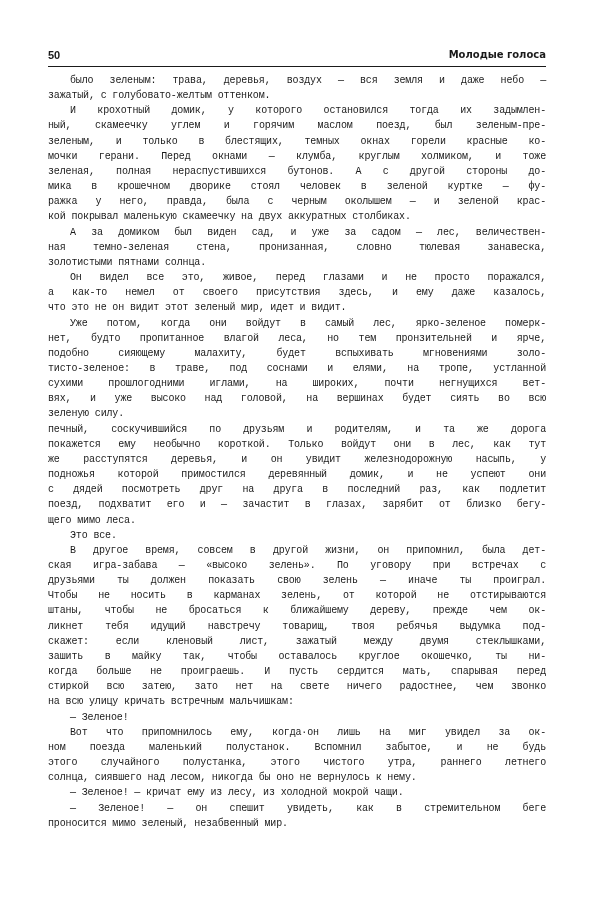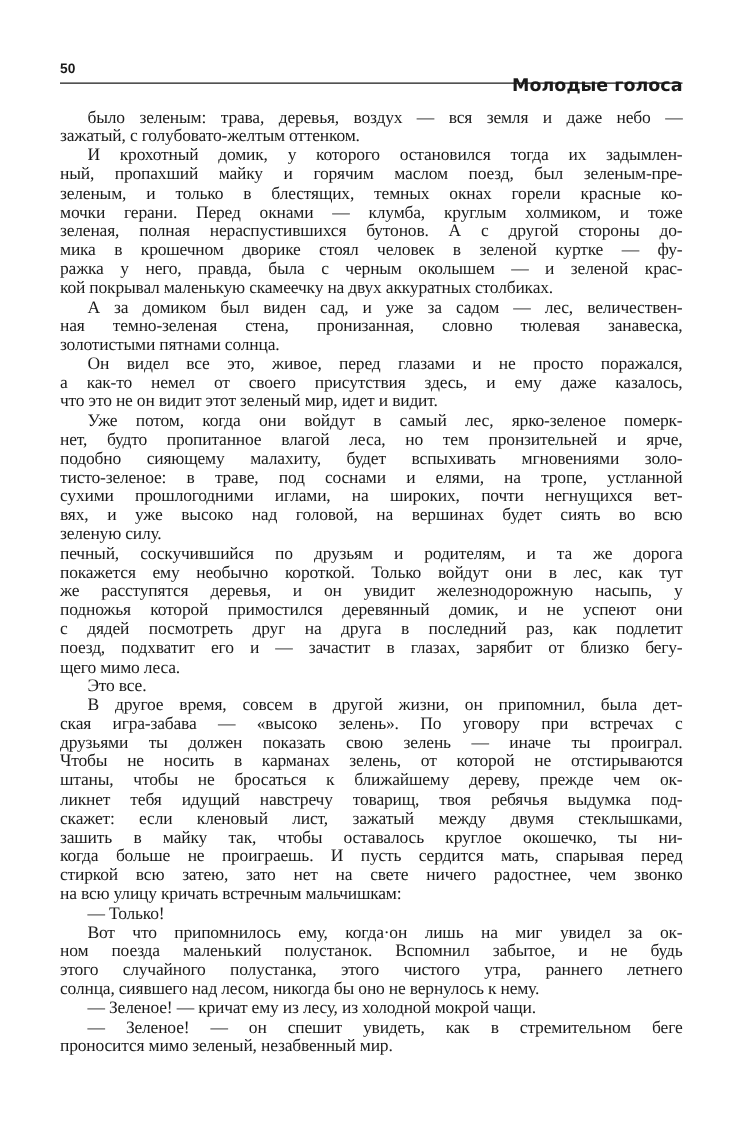--- a/index.html
+++ b/index.html
@@ -1,43 +1,43 @@
 <!DOCTYPE html>
 <html><head>
 <meta charset="utf-8">
 <style>
   html, body { margin:0; padding:0; background:#ffffff; }
   body { width:600px; height:916px; position:relative; overflow:hidden; color:#1a1a1a; }
   .header { position:absolute; left:48px; top:49px; width:498px; height:16px; }
   .page-num { position:absolute; left:0; top:0; font-family:Liberation Sans, sans-serif; font-weight:bold; font-size:11px; }
-  .running-title { position:absolute; right:0; top:12px; font-family:"DejaVu Sans", sans-serif; font-weight:bold; font-size:14px; }
+  .running-title { position:absolute; right:0; top:0; font-family:"DejaVu Sans", sans-serif; font-weight:bold; font-size:10px; }
   .rule { position:absolute; left:48px; top:66px; width:498px; height:0; border-top:1.6px solid #1a1a1a; }
-  .body-text { position:absolute; left:48px; top:87px; width:498px;
-    font-family:Liberation Serif, serif; font-size:14px; line-height:15.16px; letter-spacing:-0.15px; }
+  .body-text { position:absolute; left:48px; top:73px; width:498px;
+    font-family:Liberation Mono, monospace; font-size:10px; line-height:15.16px; letter-spacing:-0.15px; }
   .line { display:block; text-align:justify; text-align-last:justify; white-space:nowrap; height:15.16px; overflow:visible; }
   .line.last { text-align-last:left; }
   .line.indent { padding-left:22px; }
 </style>
 </head>
 <body>
 
 <div class="header">
   <span class="page-num">50</span>
   <span class="running-title">Молодые голоса</span>
 </div>
 <div class="rule"></div>
 
 <div class="body-text" id="body-text">
     <div>
       <span class="line indent">было зеленым: трава, деревья, воздух — вся земля и даже небо —</span>
       <span class="line last">зажатый, с голубовато-желтым оттенком.</span>
     </div>
     <div>
       <span class="line indent">И крохотный домик, у которого остановился тогда их задымлен-</span>
-      <span class="line">ный, пропахший майку и горячим маслом поезд, был зеленым-пре-</span>
+      <span class="line">ный, скамеечку углем и горячим маслом поезд, был зеленым-пре-</span>
       <span class="line">зеленым, и только в блестящих, темных окнах горели красные ко-</span>
       <span class="line">мочки герани. Перед окнами — клумба, круглым холмиком, и тоже</span>
       <span class="line">зеленая, полная нераспустившихся бутонов. А с другой стороны до-</span>
       <span class="line">мика в крошечном дворике стоял человек в зеленой куртке — фу-</span>
       <span class="line">ражка у него, правда, была с черным околышем — и зеленой крас-</span>
       <span class="line last">кой покрывал маленькую скамеечку на двух аккуратных столбиках.</span>
     </div>
     <div>
       <span class="line indent">А за домиком был виден сад, и уже за садом — лес, величествен-</span>
       <span class="line">ная темно-зеленая стена, пронизанная, словно тюлевая занавеска,</span>
@@ -76,21 +76,21 @@
       <span class="line">Чтобы не носить в карманах зелень, от которой не отстирываются</span>
       <span class="line">штаны, чтобы не бросаться к ближайшему дереву, прежде чем ок-</span>
       <span class="line">ликнет тебя идущий навстречу товарищ, твоя ребячья выдумка под-</span>
       <span class="line">скажет: если кленовый лист, зажатый между двумя стеклышками,</span>
       <span class="line">зашить в майку так, чтобы оставалось круглое окошечко, ты ни-</span>
       <span class="line">когда больше не проиграешь. И пусть сердится мать, спарывая перед</span>
       <span class="line">стиркой всю затею, зато нет на свете ничего радостнее, чем звонко</span>
       <span class="line last">на всю улицу кричать встречным мальчишкам:</span>
     </div>
     <div>
-      <span class="line indent last">— Только!</span>
+      <span class="line indent last">— Зеленое!</span>
     </div>
     <div>
       <span class="line indent">Вот что припомнилось ему, когда·он лишь на миг увидел за ок-</span>
       <span class="line">ном поезда маленький полустанок. Вспомнил забытое, и не будь</span>
       <span class="line">этого случайного полустанка, этого чистого утра, раннего летнего</span>
       <span class="line last">солнца, сиявшего над лесом, никогда бы оно не вернулось к нему.</span>
     </div>
     <div>
       <span class="line indent last">— Зеленое! — кричат ему из лесу, из холодной мокрой чащи.</span>
     </div>

